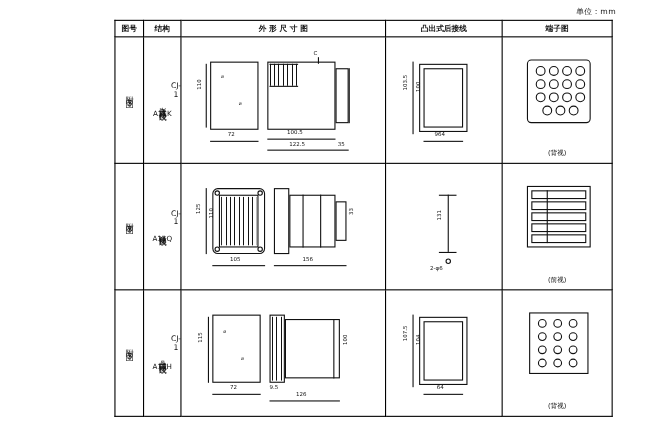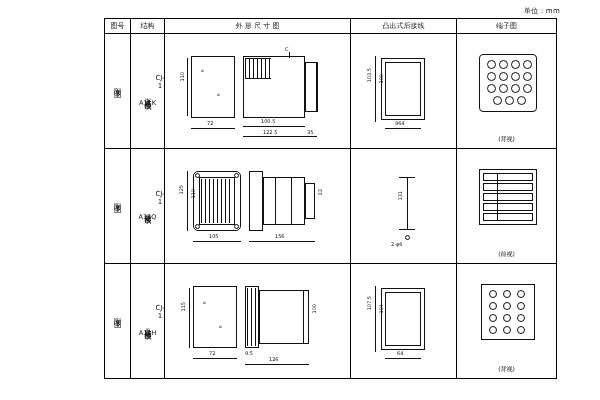--- a/index.html
+++ b/index.html
@@ -27,21 +27,21 @@
     table-layout:fixed;
   }
   table.main th, table.main td{
     border:1px solid #000;
     padding:0;
     font-size:7px;
     font-weight:normal;
     text-align:center;
     vertical-align:middle;
   }
-  table.main thead th{height:14px;}
+  table.main thead th{height:14px;font-weight:bold;}
   .c1{width:26px;}
   .c2{width:34px;}
   .c3{width:186px;}
   .c4{width:106px;}
   .c5{width:100px;}
 
   td.rowcell{height:114px;position:relative;}
 
   
   .vlabel{

